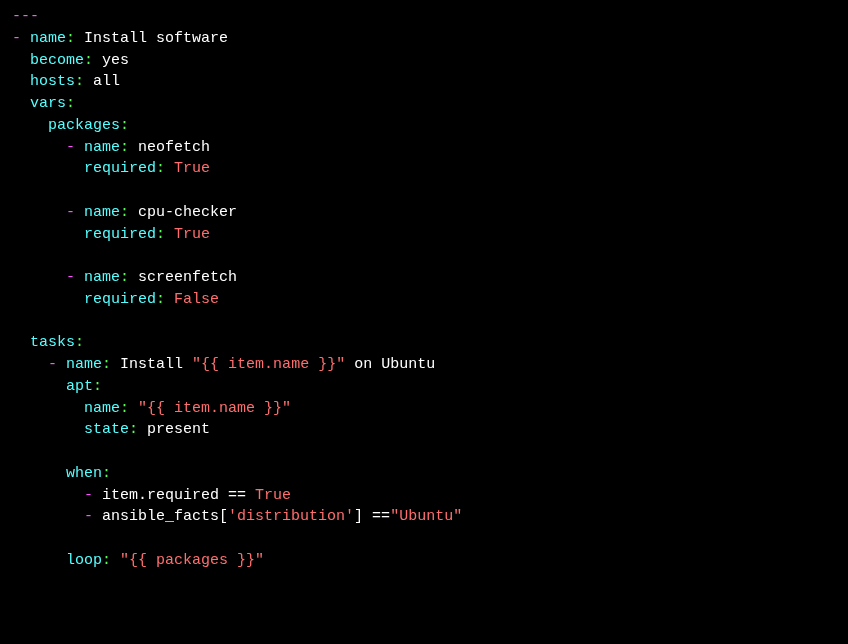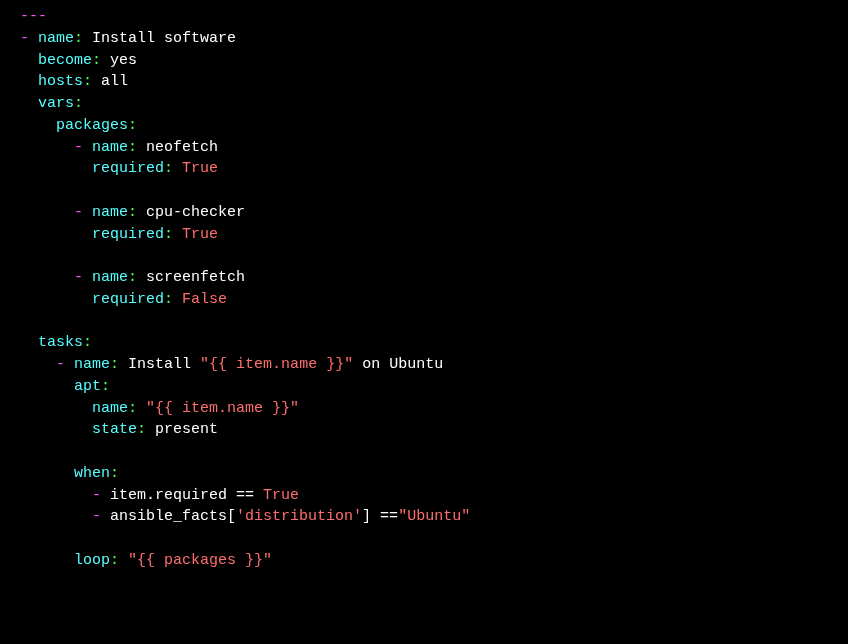--- a/index.html
+++ b/index.html
@@ -9,21 +9,21 @@
     font-family: "Consolas", "Menlo", "Courier New", monospace;
     font-size: 15px;
     line-height: 1.45;
     color: #ffffff;
     width: 848px;
     height: 644px;
     overflow: hidden;
   }
   pre {
     margin: 0;
-    padding: 6px 20px;
+    padding: 6px 12px;
     white-space: pre;
     font-family: inherit;
   }
   .mag { color: #ff55ff; }  
   .key { color: #55ffff; }  
   .col { color: #55ff55; }  
   .str { color: #ffffff; }  
   .bool{ color: #ff6e6e; }  
   .jin { color: #ff6e6e; }  
   .wht { color: #ffffff; }

